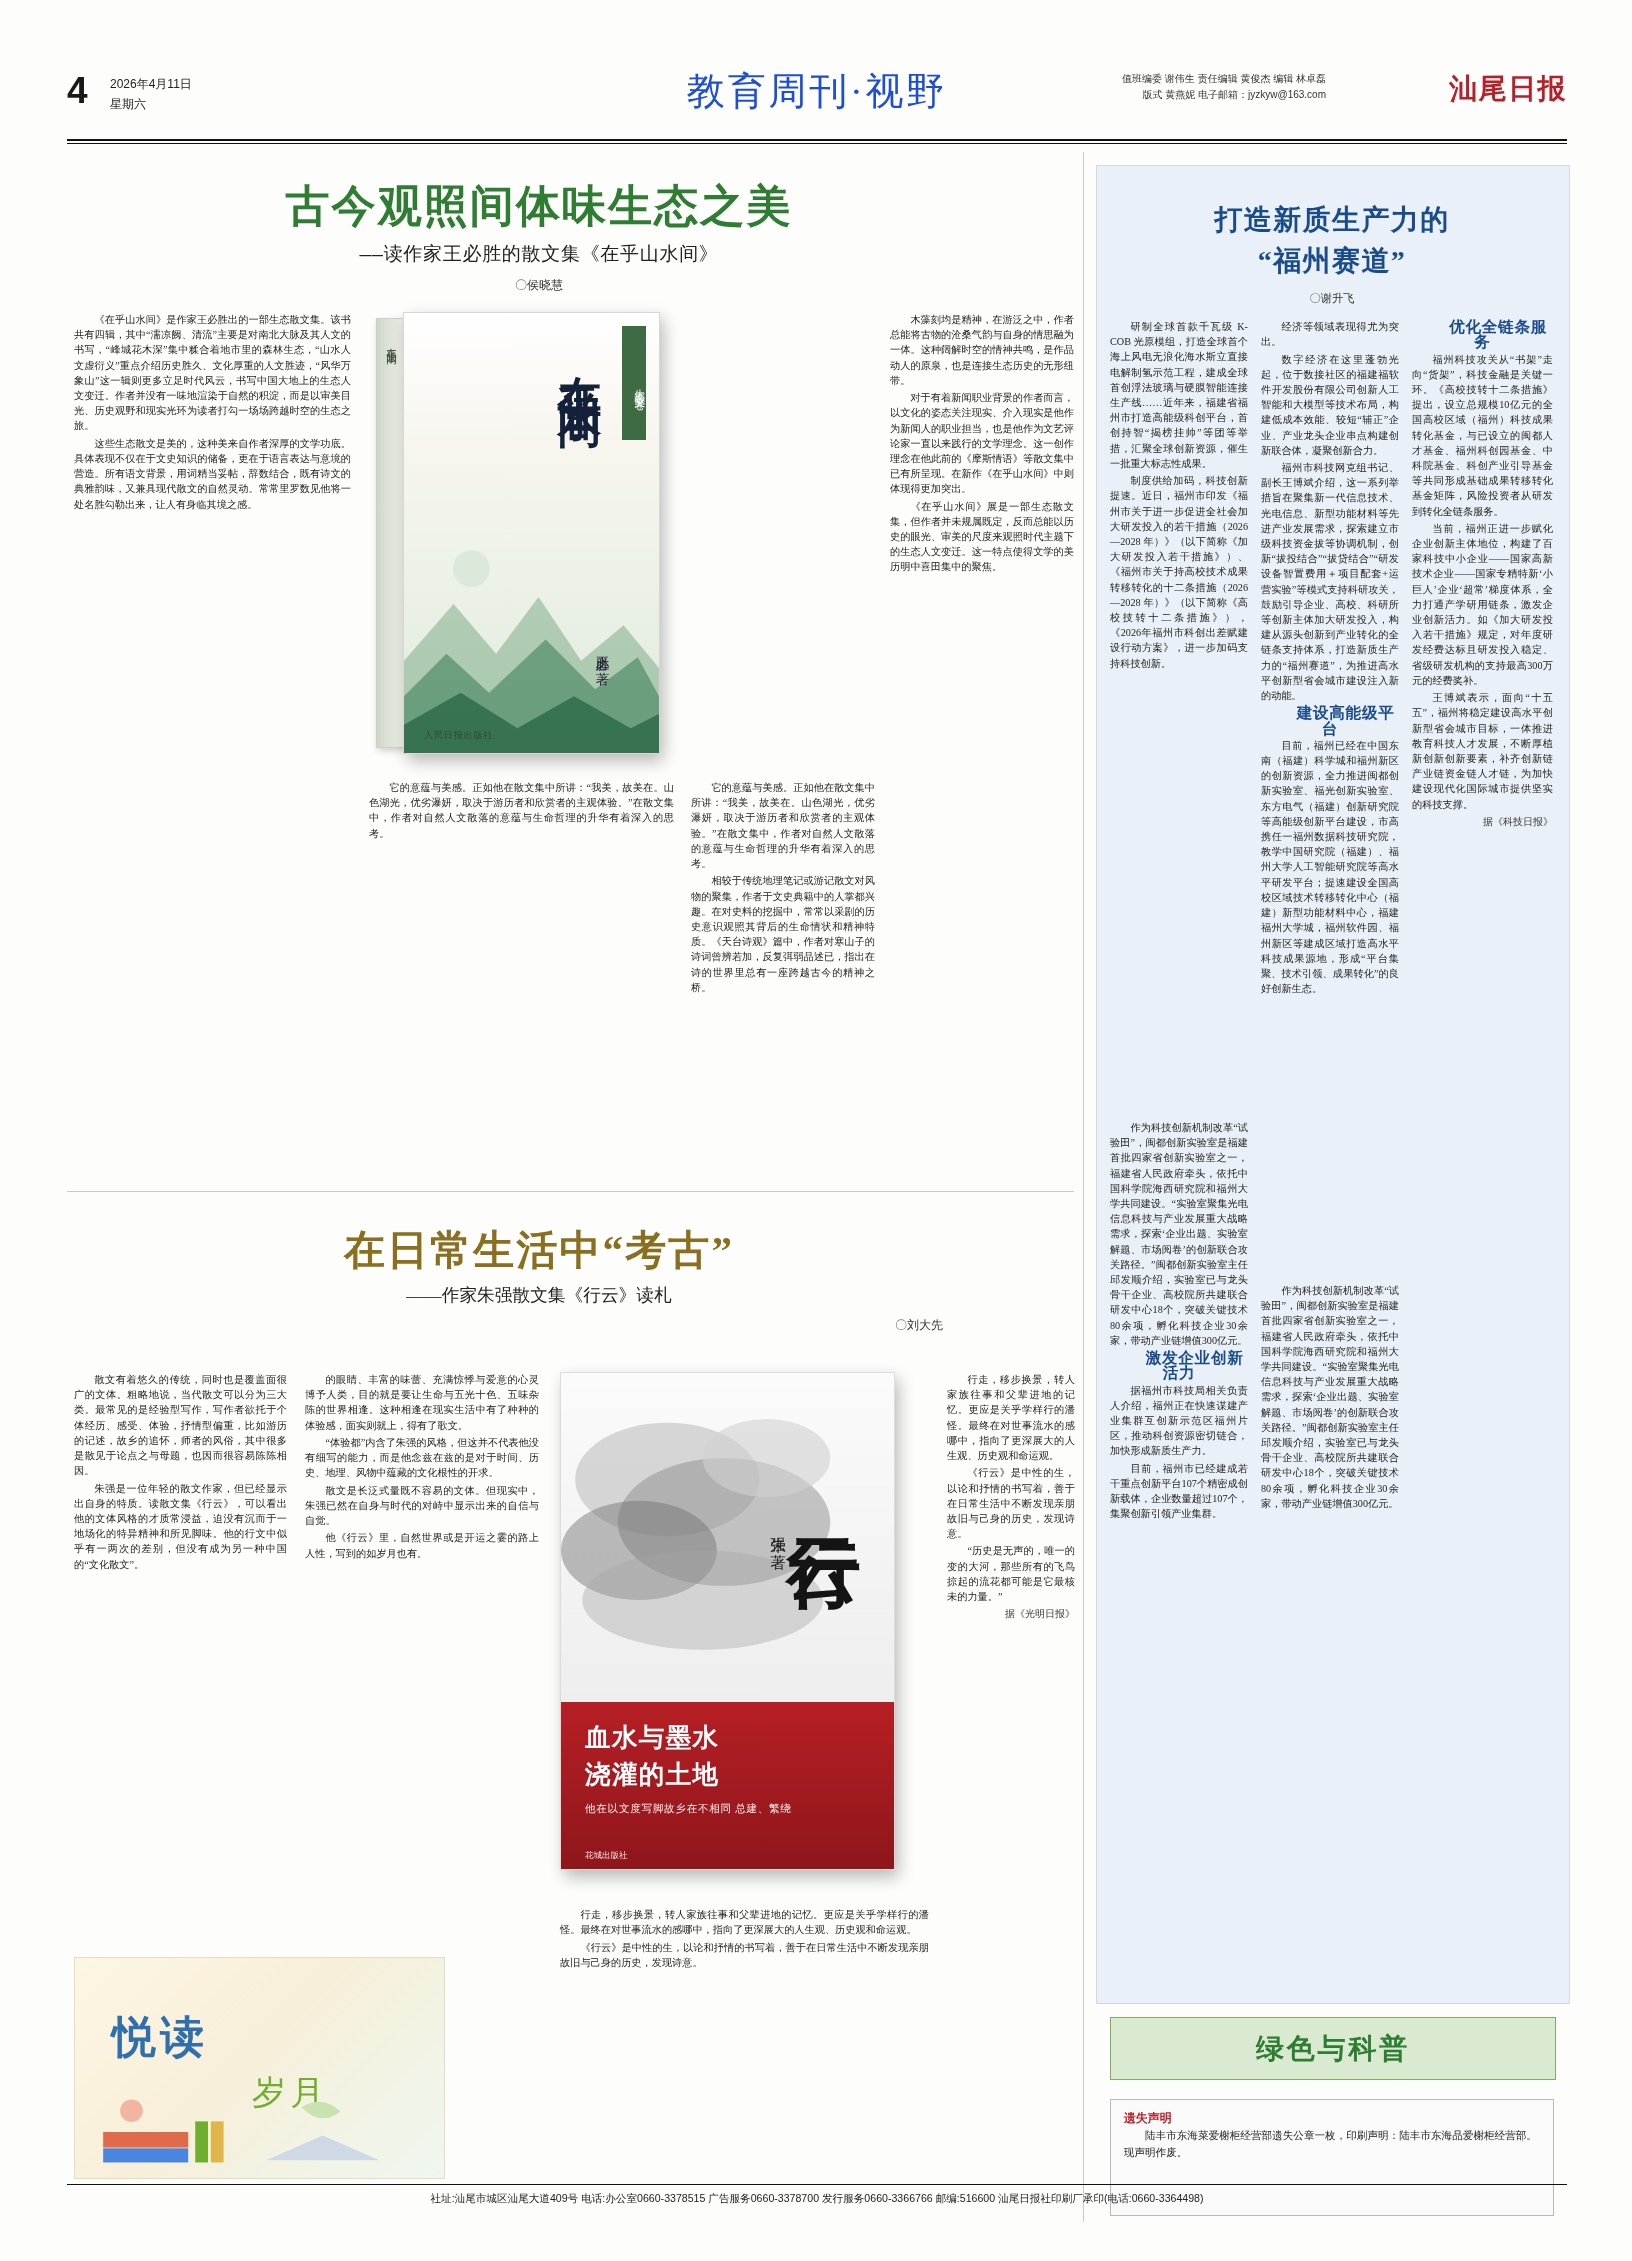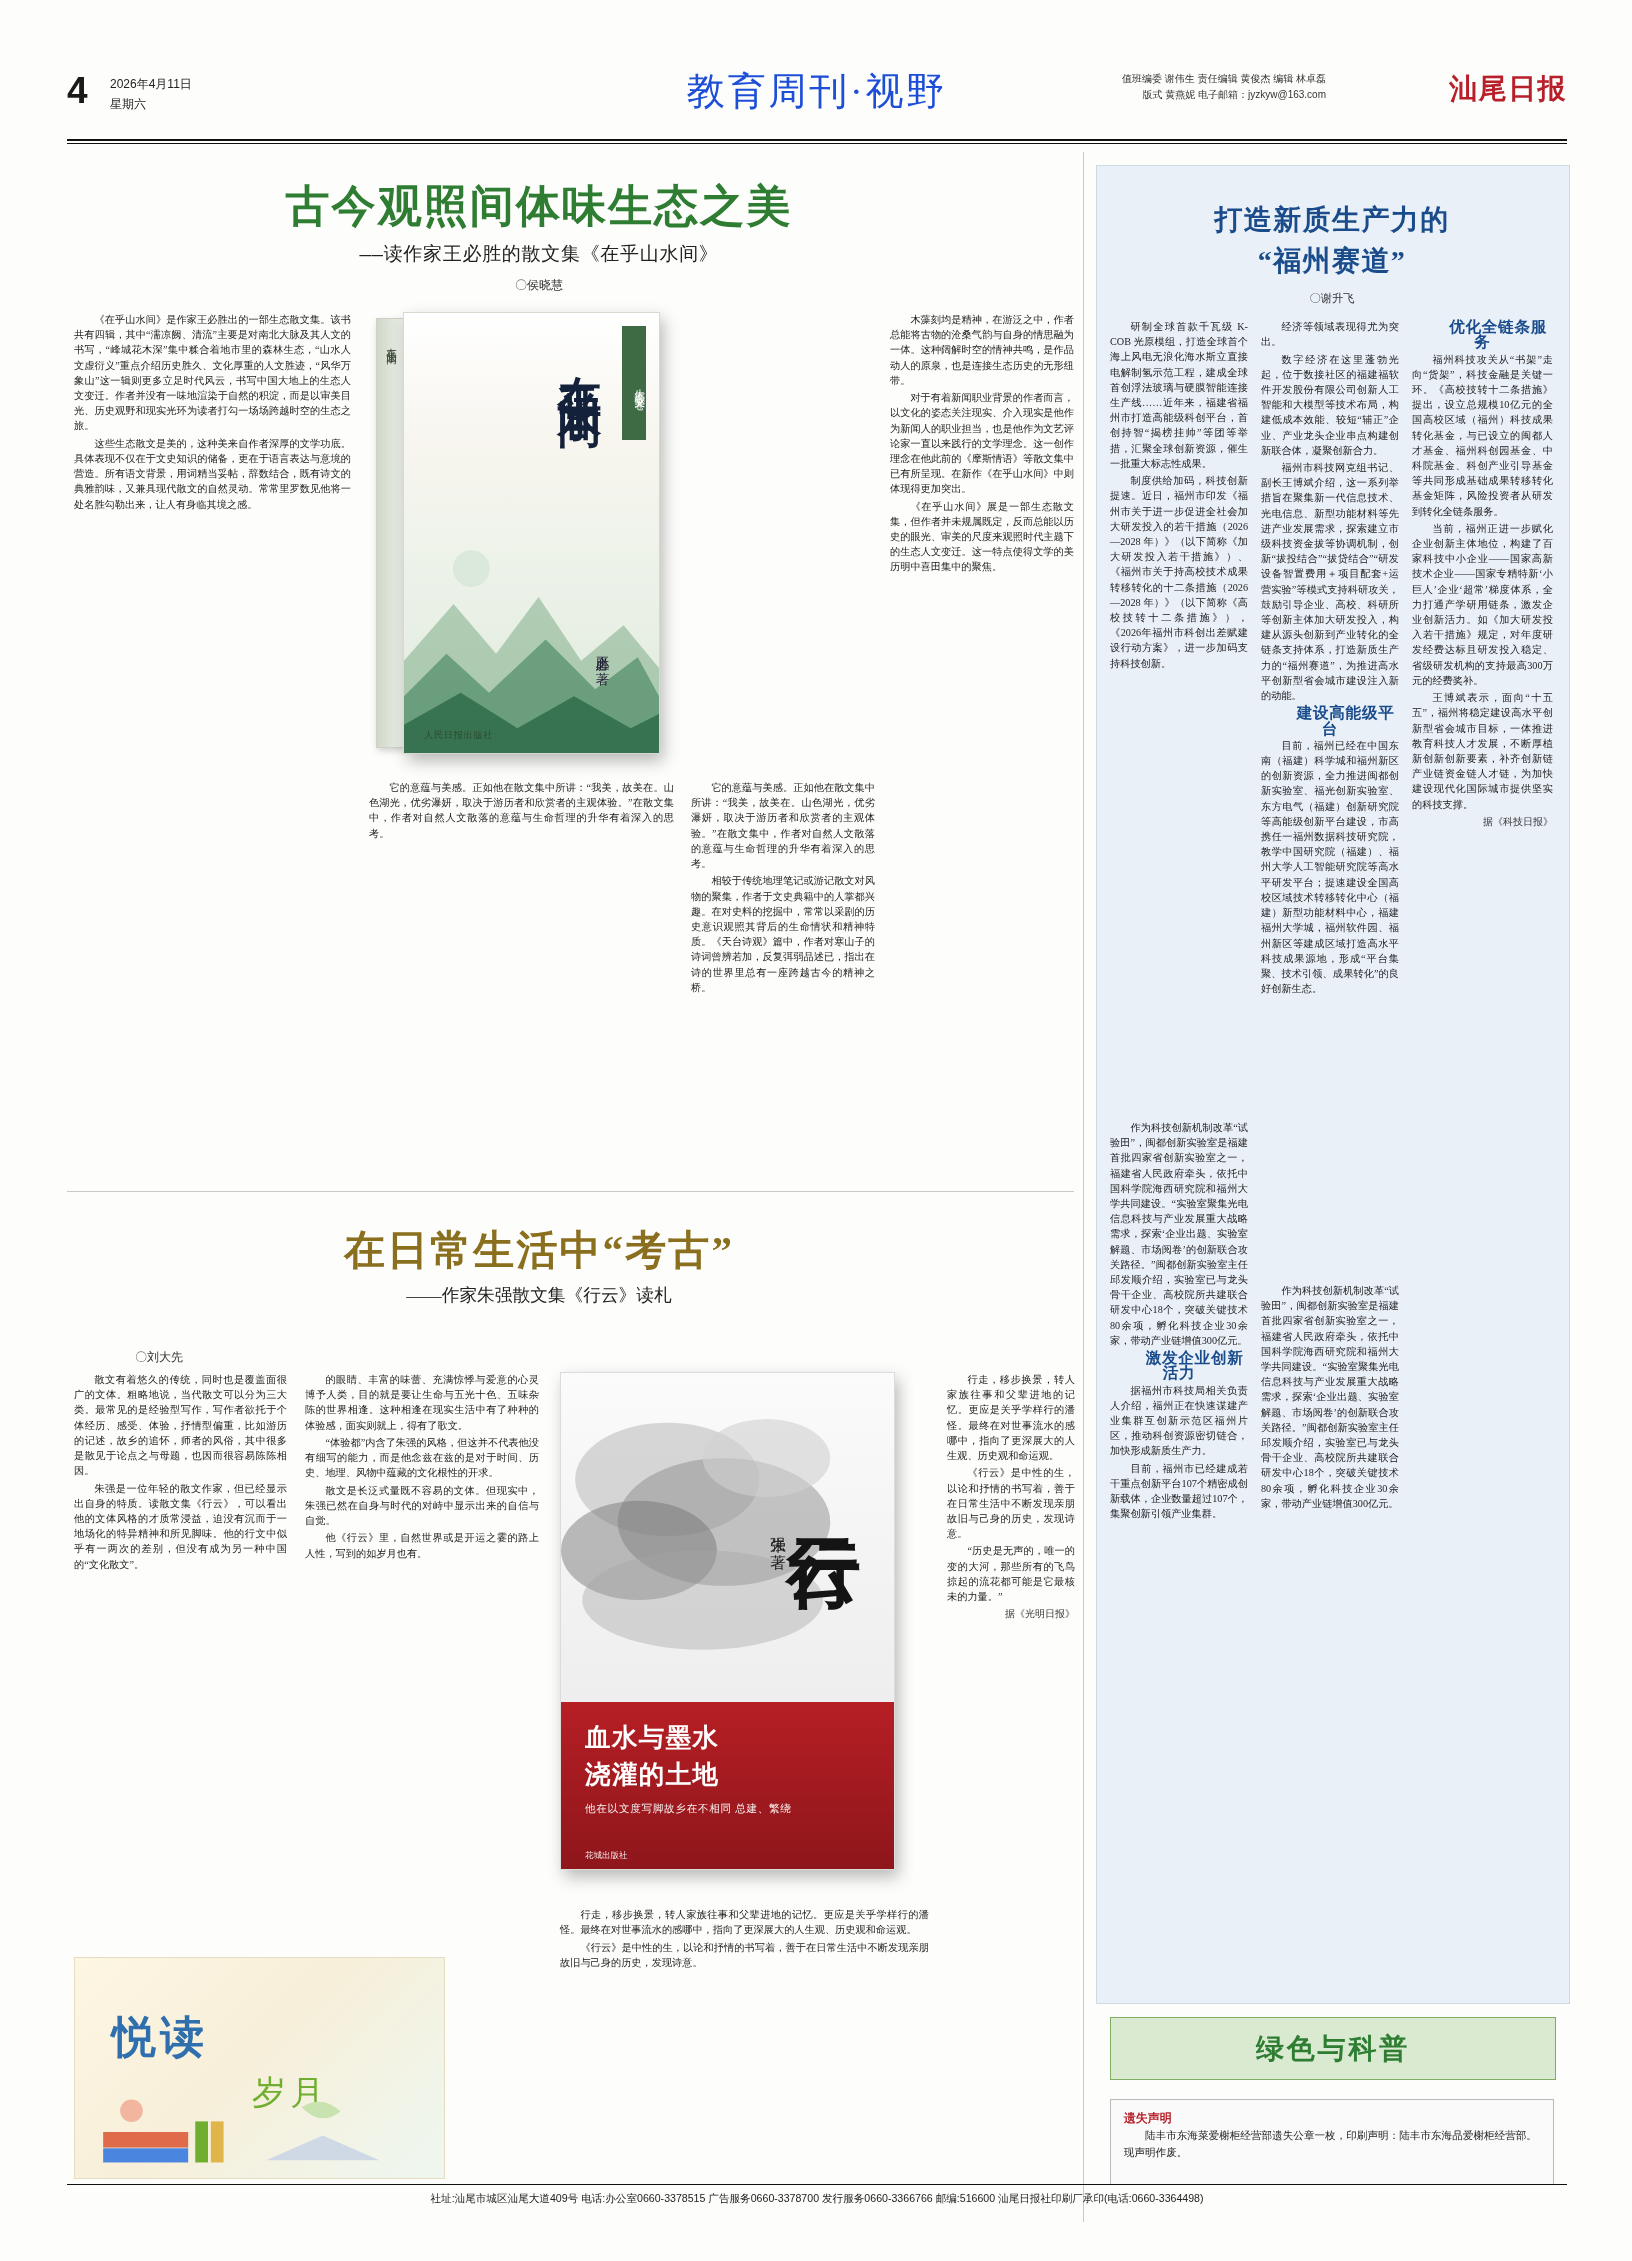--- a/index.html
+++ b/index.html
@@ -80,21 +80,21 @@
     text-align:center;
     font-size:41px; font-weight:bold; letter-spacing:2.1px;
     color:#8a6f1e;
   }
   .subhead2 {
     position:absolute; left:135px; top:1283px; width:808px;
     text-align:center; font-size:17.7px; color:#222;
   }
   .byline2 {
     position:absolute; left:135px; top:1317px; width:808px;
-    text-align:left; font-size:12px; color:#333;margin-top:32px;
+    text-align:right; font-size:12px; color:#333;
   }
 
   .col {
     position:absolute;
     font-size:10.2px; line-height:15.2px;
     text-align:justify;
     color:#1b1b1b;
     font-family:"Liberation Serif", serif;
   }
   .col p { margin:0 0 2.1px 0; text-indent:2em; }
@@ -221,21 +221,21 @@
   
   .greenbox {
     position:absolute; left:1110px; top:2017px; width:444px; height:61px;
     background:#d9ead0; border:1.4px solid #7fae63;
     display:flex; align-items:center; justify-content:center;
   }
   .greenbox span {
     font-size:28px; font-weight:bold; color:#2f7d33; letter-spacing:2.8px;
   }
   .correction {
-    position:absolute; left:1110px; top:2099px; width:444px; height:86px;
+    position:absolute; left:1110px; top:2099px; width:444px; height:117px;
     border:0.7px solid #b9b9b9; background:#fafafa;
     padding:10px 12.8px; box-sizing:border-box;
   }
   .correction .ch { font-size:12px; font-weight:bold; color:#b7202a; }
   .correction .cb { font-size:10.6px; line-height:17px; color:#222; text-indent:2em; }
 
   
   .yuedu {
     position:absolute; left:74px; top:1957px; width:369px; height:220px;
     background:linear-gradient(135deg,#fdf6e3 0%, #f7efd9 45%, #eef7f0 100%);

